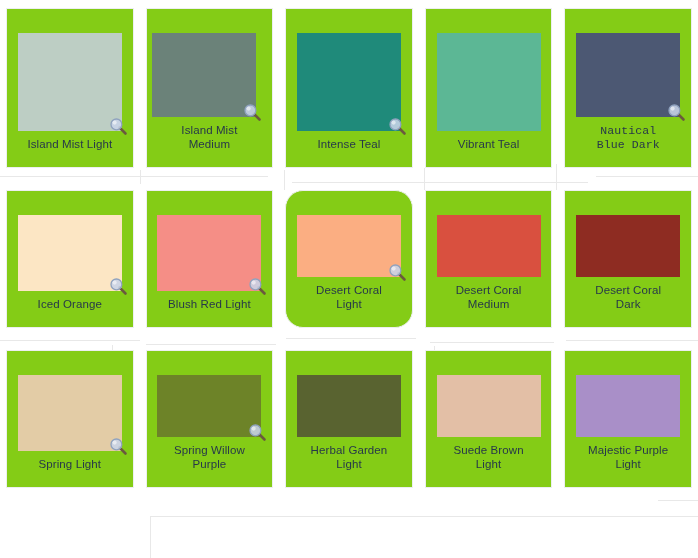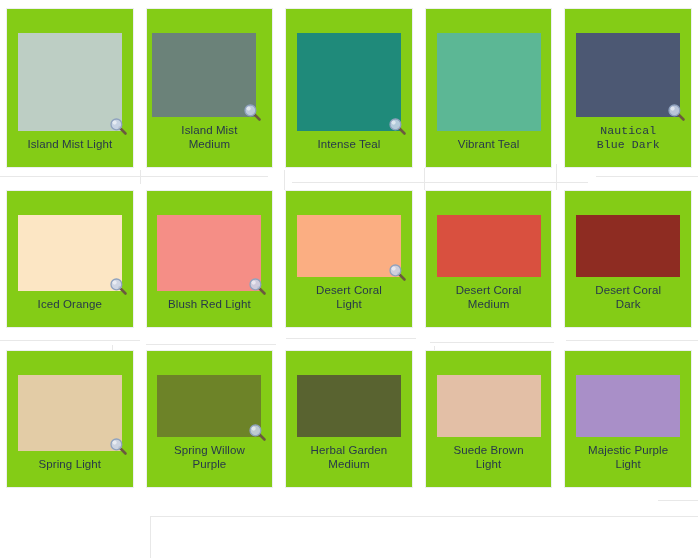--- a/index.html
+++ b/index.html
@@ -180,21 +180,21 @@
       <div class="swatch-chip-wrap">
         <div class="swatch-chip" style="background: rgb(252, 230, 196);"></div>
         <span class="magnifier"><svg viewBox="0 0 20 20" width="20" height="20">
             <line x1="11.5" y1="11.5" x2="17.5" y2="17.5" stroke="#6b5a3e" stroke-width="2.6" stroke-linecap="round"></line>
             <circle cx="8.4" cy="8.4" r="5.4" fill="#c8d4e8" fill-opacity="0.88" stroke="#8fa2bf" stroke-width="1.3"></circle>
             <circle cx="6.6" cy="6.6" r="2.1" fill="#ffffff" fill-opacity="0.55"></circle>
           </svg></span>
       </div>
       <div class="swatch-label">Iced Orange</div>
     </div>
-    <div class="swatch-card row-2" style="grid-area: 2 / 3;">
+    <div class="swatch-card row-2" style="grid-area: 2 / 3; border-radius: 18px;">
       <div class="swatch-chip-wrap">
         <div class="swatch-chip" style="background: rgb(251, 174, 130);"></div>
         <span class="magnifier"><svg viewBox="0 0 20 20" width="20" height="20">
             <line x1="11.5" y1="11.5" x2="17.5" y2="17.5" stroke="#6b5a3e" stroke-width="2.6" stroke-linecap="round"></line>
             <circle cx="8.4" cy="8.4" r="5.4" fill="#c8d4e8" fill-opacity="0.88" stroke="#8fa2bf" stroke-width="1.3"></circle>
             <circle cx="6.6" cy="6.6" r="2.1" fill="#ffffff" fill-opacity="0.55"></circle>
           </svg></span>
       </div>
       <div class="swatch-label">Desert Coral Light</div>
     </div>
@@ -233,21 +233,21 @@
           </svg></span>
       </div>
       <div class="swatch-label">Spring Willow
 Purple</div>
     </div>
     <div class="swatch-card row-3" style="grid-area: 3 / 3;">
       <div class="swatch-chip-wrap">
         <div class="swatch-chip" style="background: rgb(89, 99, 48);"></div>
       </div>
       <div class="swatch-label">Herbal Garden
-Medium</div>
+Light</div>
     </div>
     <div class="swatch-card row-3" style="grid-area: 3 / 4;">
       <div class="swatch-chip-wrap">
         <div class="swatch-chip" style="background: rgb(227, 191, 166);"></div>
       </div>
       <div class="swatch-label">Suede Brown Light</div>
     </div>
     <div class="swatch-card row-3" style="grid-area: 3 / 5;">
       <div class="swatch-chip-wrap">
         <div class="swatch-chip" style="background: rgb(169, 143, 200);"></div>

